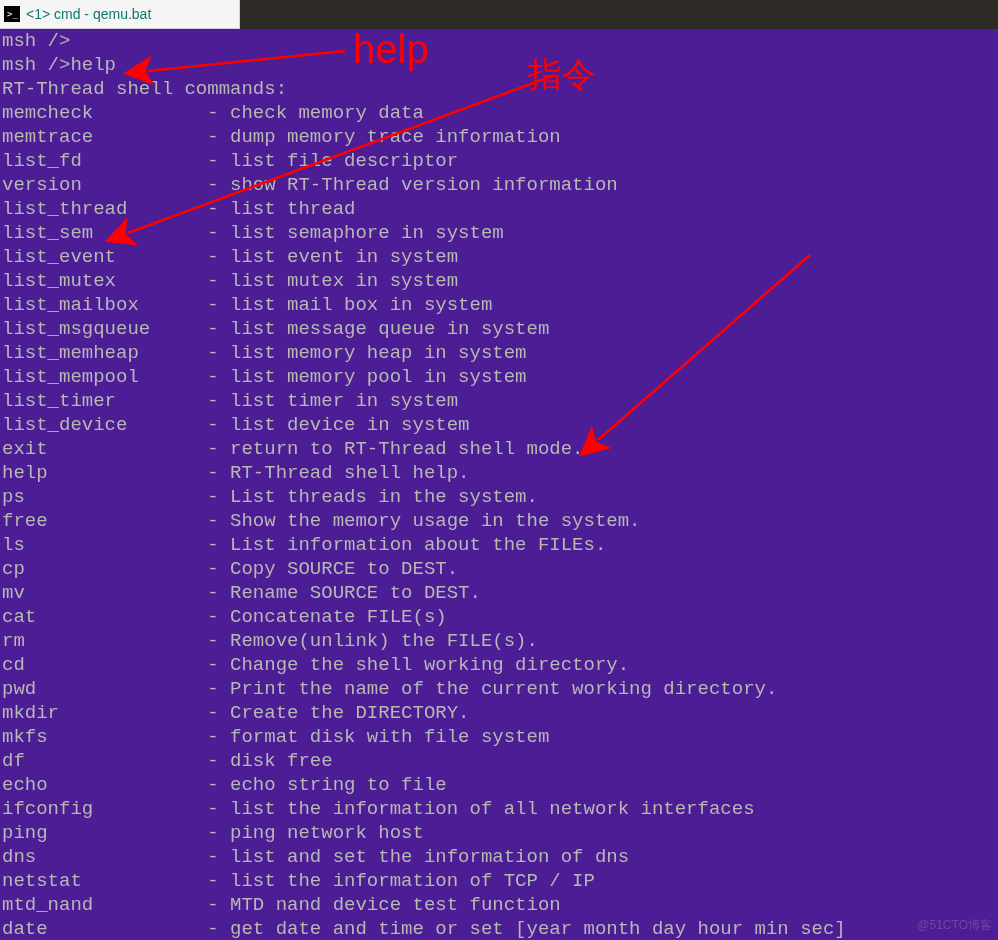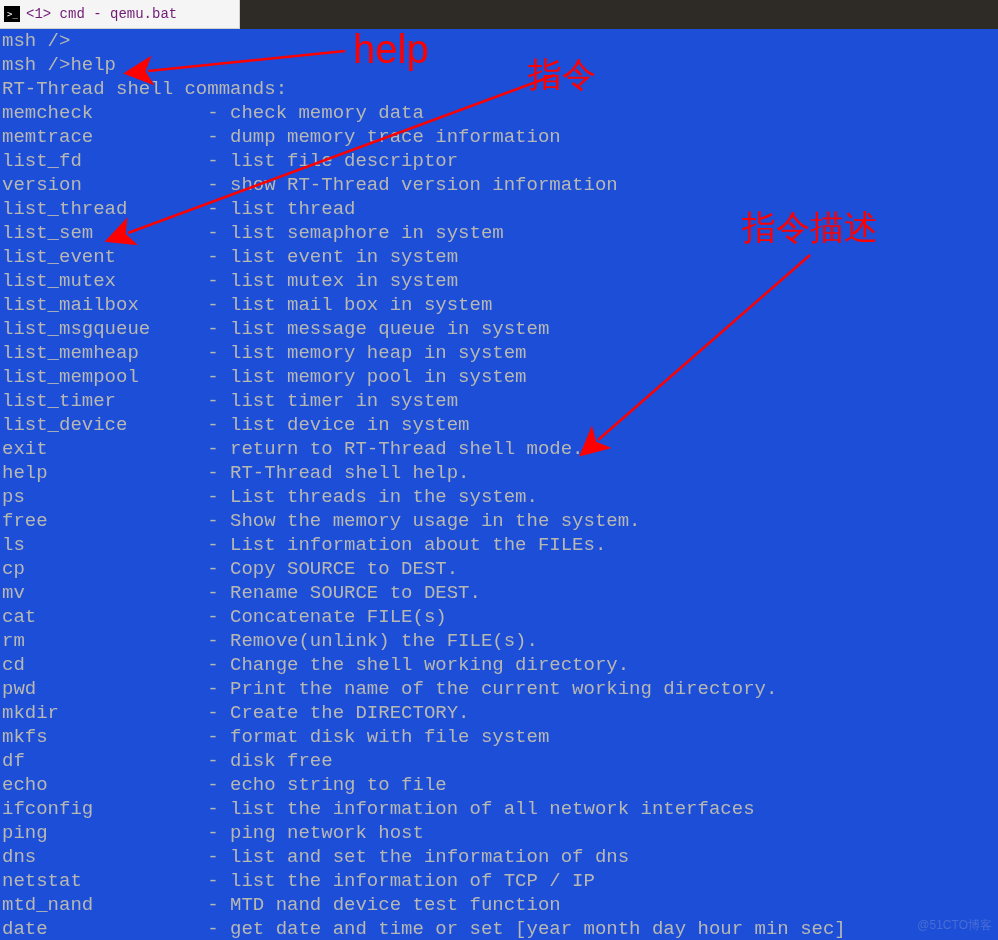--- a/index.html
+++ b/index.html
@@ -39,33 +39,33 @@
     height: 16px;
     background: #000;
     margin-right: 6px;
     display: inline-flex;
     align-items: center;
     justify-content: center;
   }
   .titlebar .icon svg { display:block; }
 
   .titlebar .title-text {
-    font-family: Liberation Mono, monospace;
+    font-family: Liberation Sans, sans-serif;
     font-size: 14px;
-    color: #701a75;
+    color: #0f766e;
     white-space: nowrap;
   }
 
   .terminal {
     position: absolute;
     left: 0;
     right: 0;
     top: 29px;
     bottom: 0;
-    background: #1d4ed8;
+    background: #4c1d95;
     padding: 0 2px;
     box-sizing: border-box;
     line-height: 24px;
     white-space: pre;
     color: #b8b8b3;
   }
 
   .row { display:block; }
   .cmd-col { display:inline-block; width: 17ch; }
   .sep { display:inline; }
@@ -125,16 +125,15 @@
     </defs>
 
     <line x1="345" y1="51" x2="148" y2="71" stroke="#ff0000" stroke-width="2.5" marker-end="url(#ah)"></line>
 
     <line x1="555" y1="75" x2="128" y2="233" stroke="#ff0000" stroke-width="2.5" marker-end="url(#ah)"></line>
 
     <line x1="810" y1="255" x2="598" y2="440" stroke="#ff0000" stroke-width="2.5" marker-end="url(#ah)"></line>
   </svg>
   <div class="ann-text ann-help">help</div>
   <div class="ann-text ann-cmdlabel">指令</div>
-  <div class="ann-text ann-desclabel">指令描述</div>
 </div>
 
 <div class="watermark">@51CTO博客</div>
 
 </body></html>

